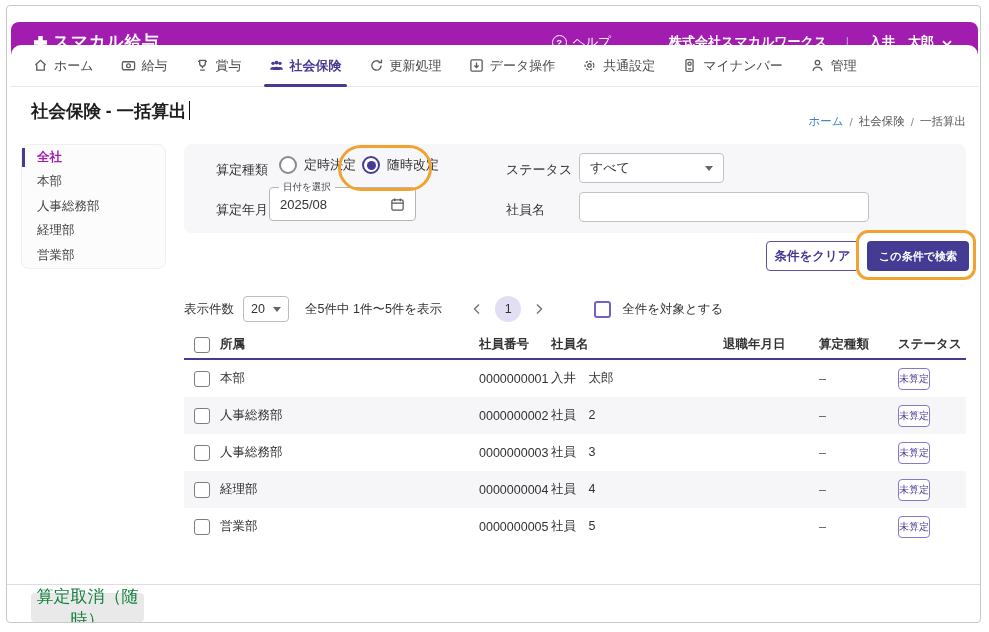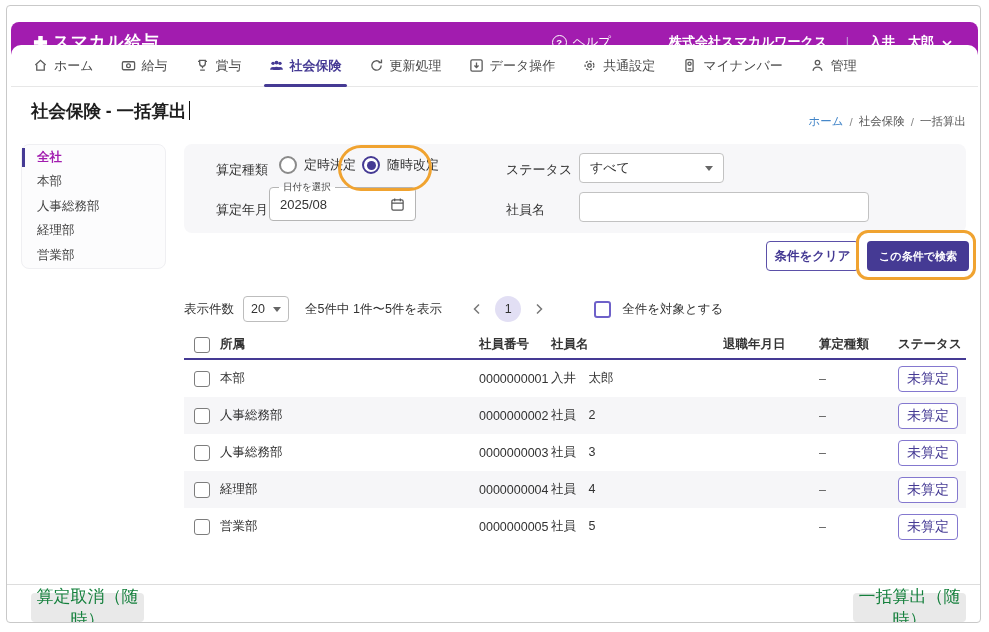--- a/index.html
+++ b/index.html
@@ -107,21 +107,21 @@
   .checkbox.purple { border:2px solid #6e61c9; width:17px; height:17px; }
 
   
   .table { position:absolute; left:177px; top:325px; width:782px; }
   .trow { display:grid; grid-template-columns:36px 259px 72px 172px 96px 79px 68px; align-items:center; }
   .thead { height:29px; border-bottom:2px solid #453a94; font-size:12.5px; font-weight:bold; color:#333; }
   .tbody-row { height:37px; font-size:12.5px; color:#333; }
   .tbody-row.alt { background:#f6f6f8; }
   .cell-check { display:flex; justify-content:center; }
   .badge { display:inline-block; border:1px solid #8478cf; color:#453a94; background:#fff;
-           font-size:14px; padding:3px 8px; border-radius:4px; }
+           font-size:10px; padding:3px 0; border-radius:4px; }
   .dash { color:#555; }
 
   
   .footer-divider { position:absolute; left:0; right:0; top:578px; height:1px; background:#ddd; }
   .btn-disabled { position:absolute; top:587px; height:29px; background:#e9e9e9; border:none; border-radius:4px;
                   color:#15803d; font-size:17px; display:flex; align-items:center; justify-content:center; }
   .btn-cancel-calc { left:24px; width:113px; }
   .btn-bulk-calc { left:846px; width:113px; }
 </style>
 </head>
@@ -392,15 +392,14 @@
       <span>0000000005</span>
       <span>社員　5</span>
       <span></span>
       <span class="dash">–</span>
       <span><span class="badge">未算定</span></span>
     </div>
   </div>
 
   <div class="footer-divider"></div>
   <button class="btn-disabled btn-cancel-calc" disabled="">算定取消（随時）</button>
-  <button class="btn-disabled btn-bulk-calc" disabled="">一括算出（随時）</button>
 
 </div>
 
 </body></html>

